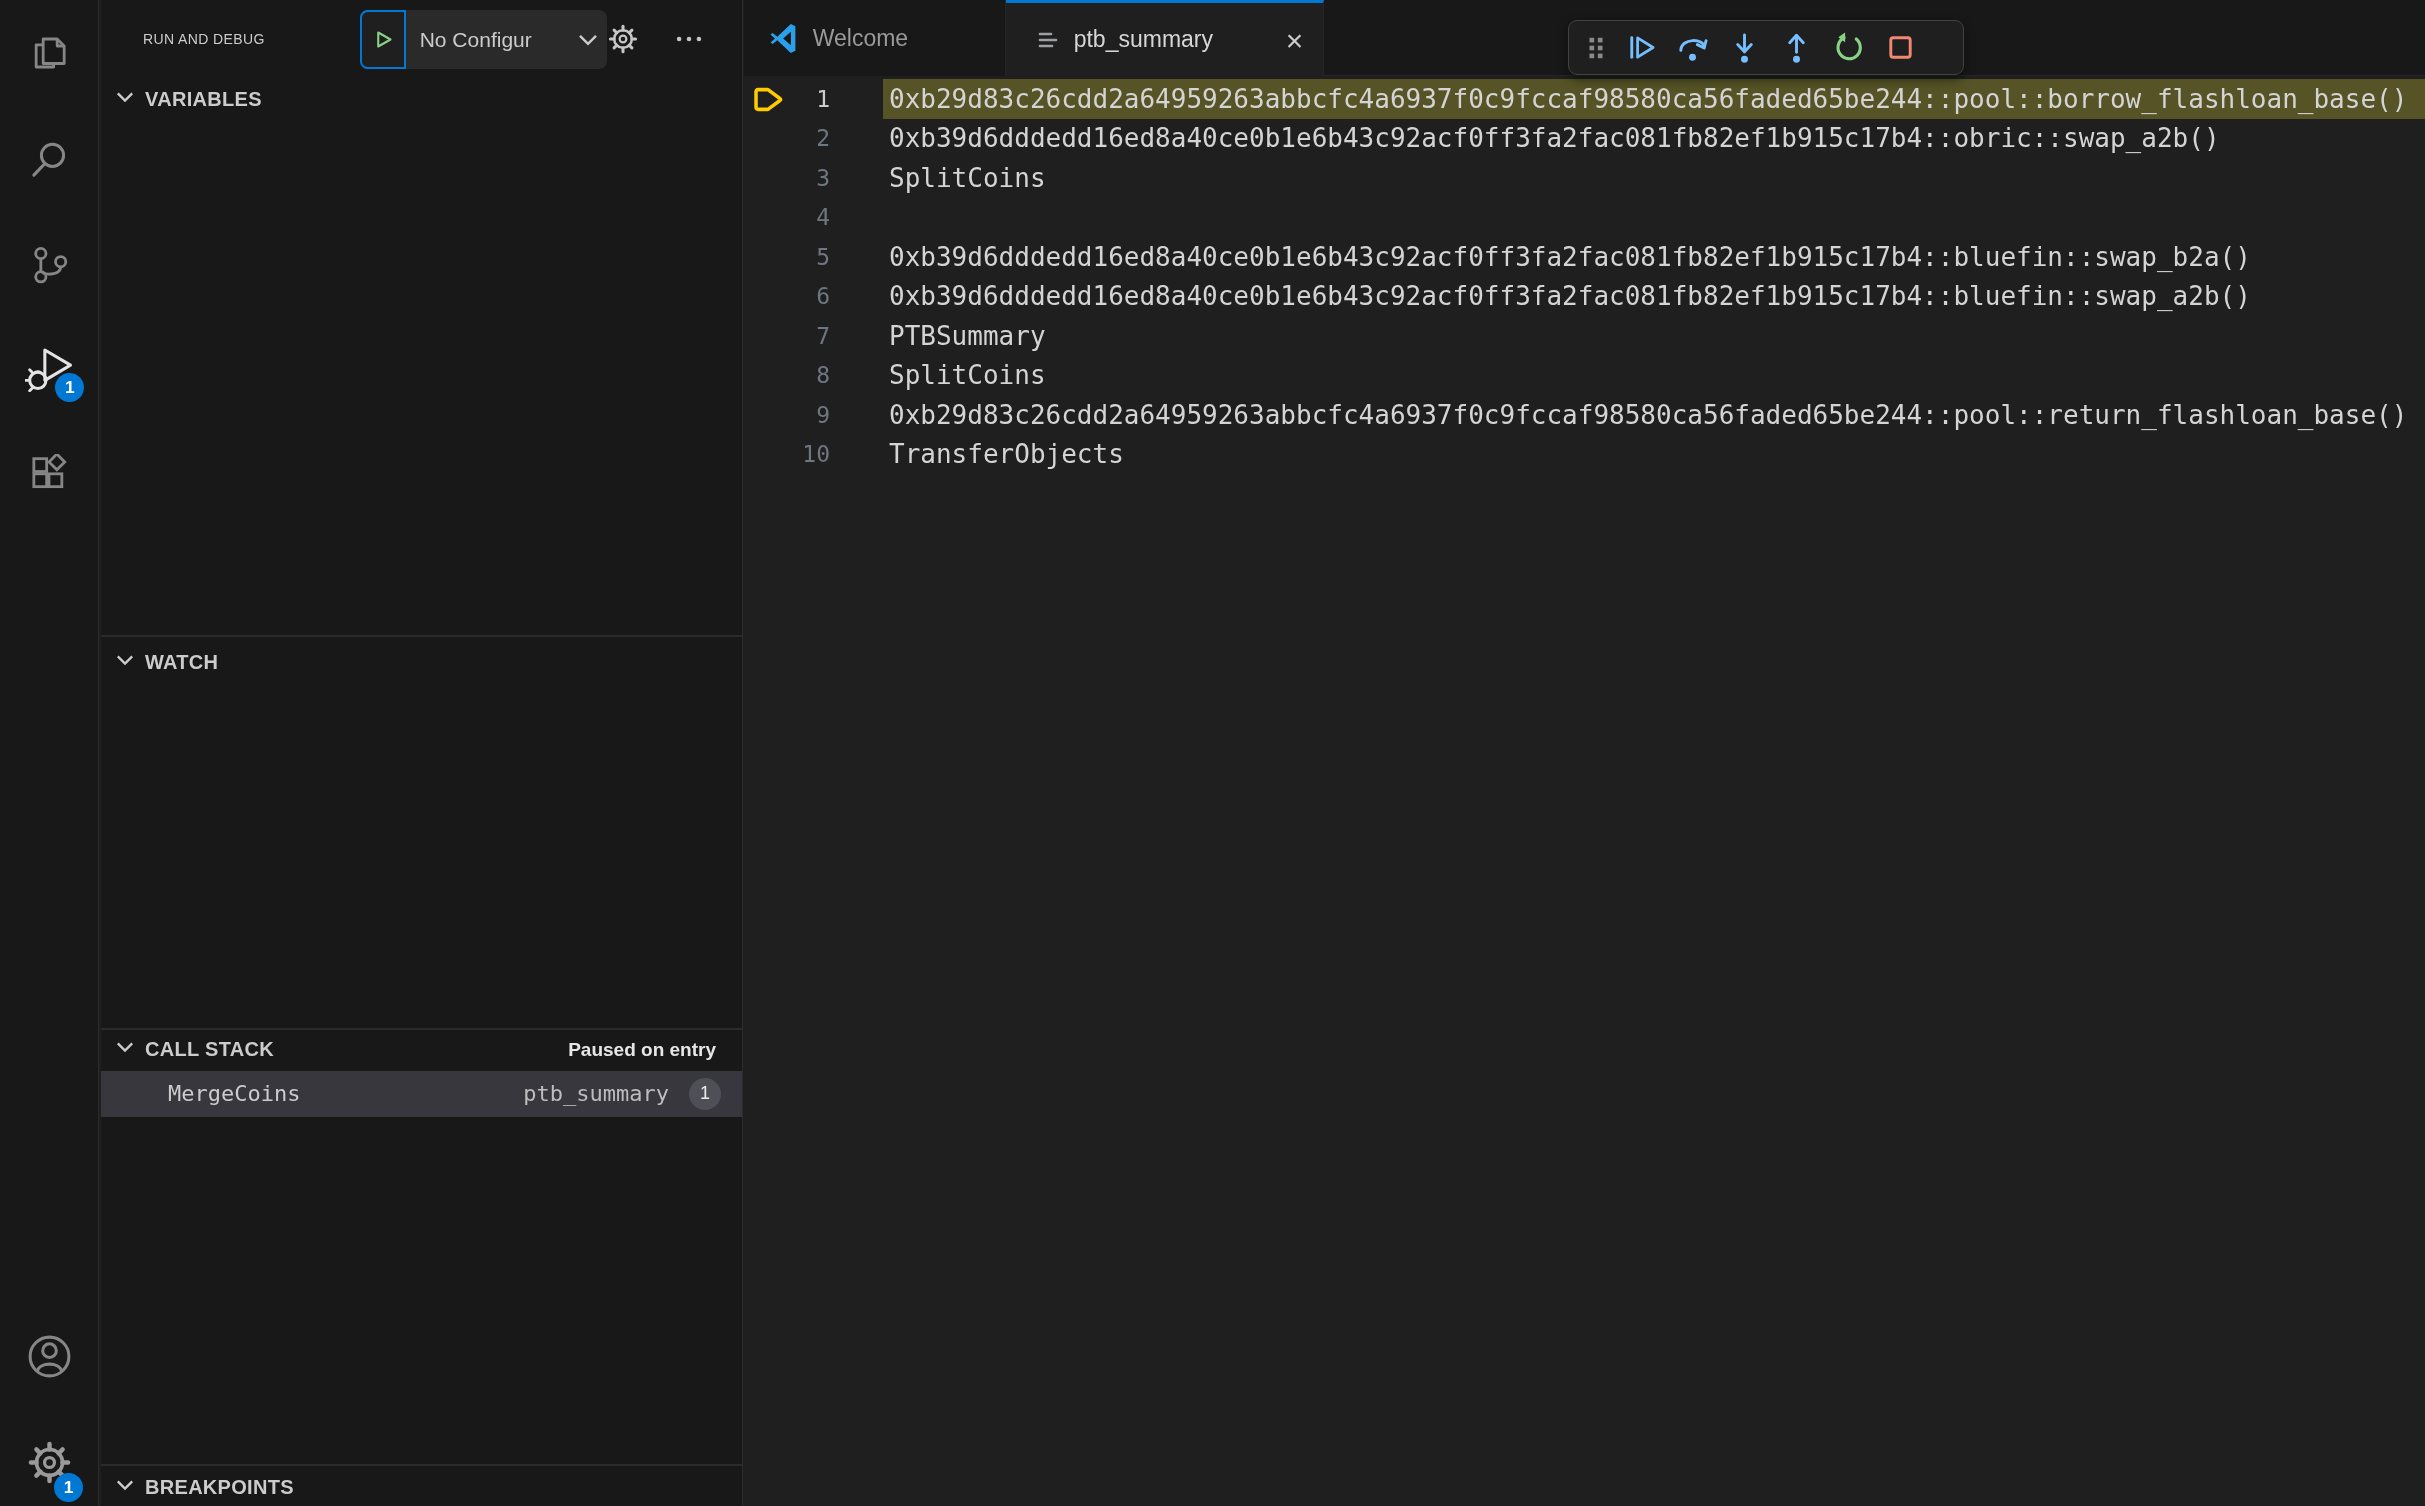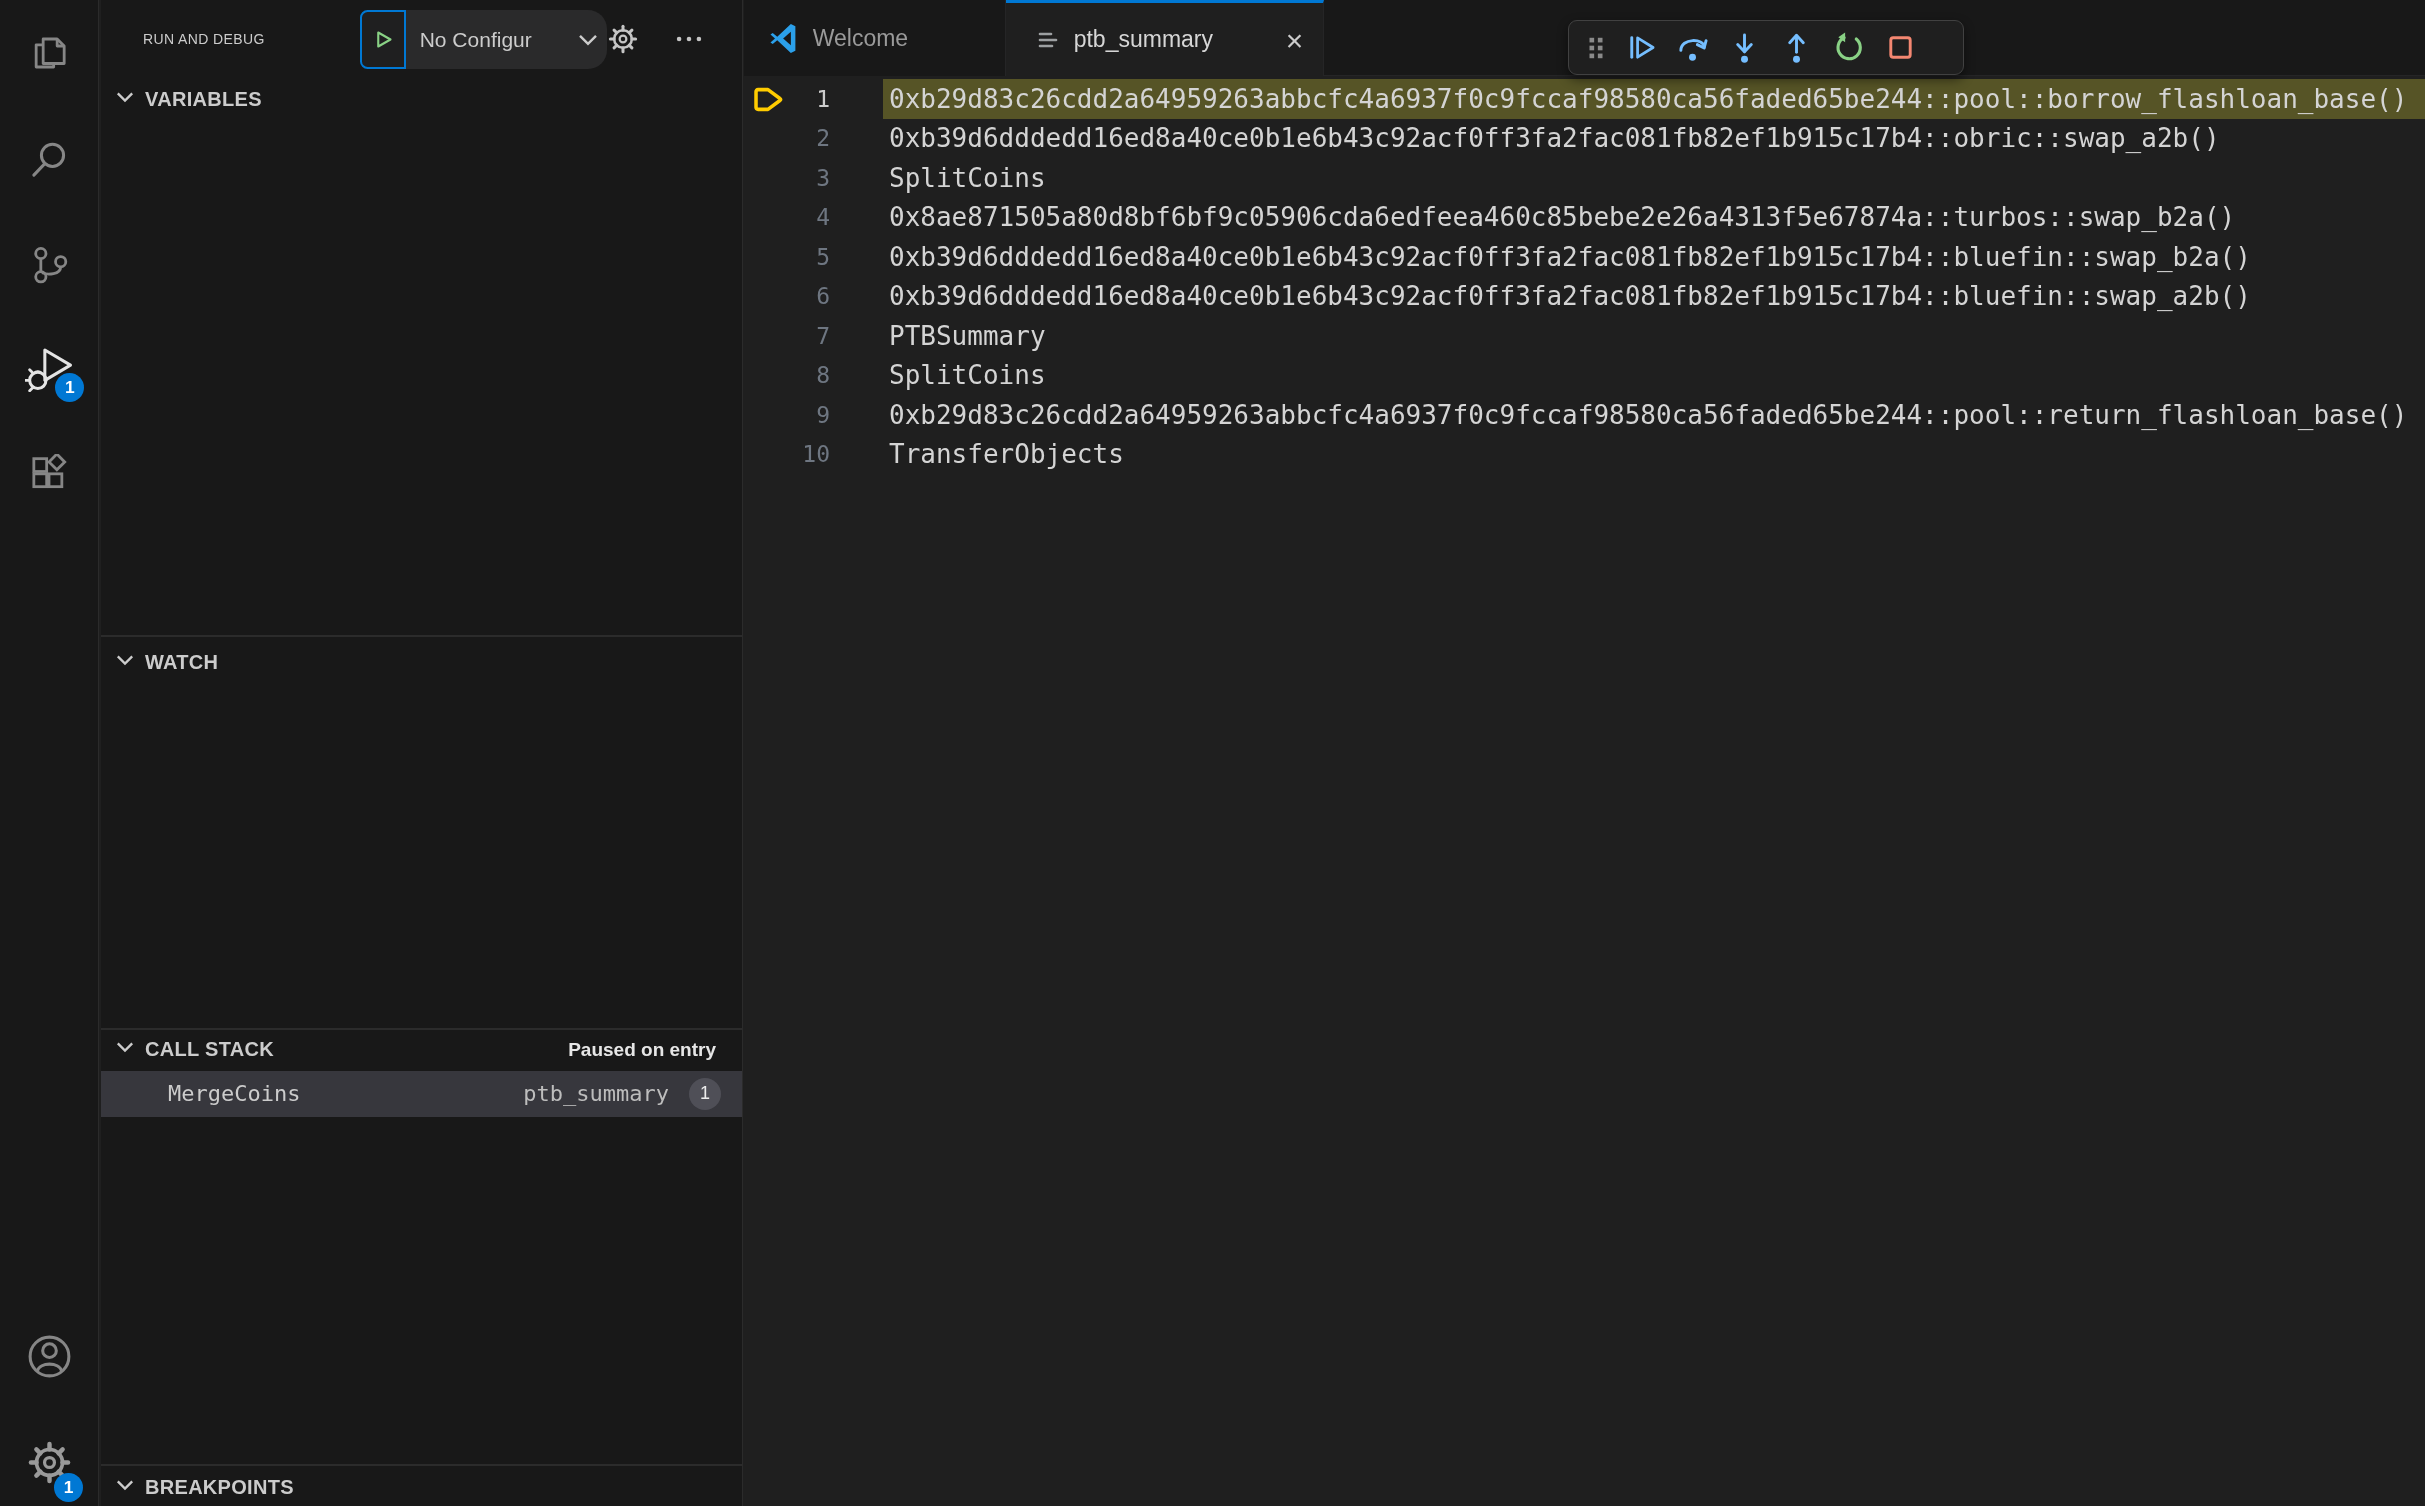--- a/index.html
+++ b/index.html
@@ -17,21 +17,21 @@
               font-size:17.4px; font-weight:700; width:29px; height:29px;
               display:flex; align-items:center; justify-content:center; }
 
   
   .sidebar { position:absolute; left:101px; top:0; width:642px; height:1506px;
              background:#181818; border-right:1.5px solid #2b2b2b; }
   .sb-header { position:absolute; left:0; top:0; width:100%; height:79px; }
   .sb-title { position:absolute; left:42px; top:0; height:79px; line-height:79px;
               color:#cccccc; font-size:14px; font-weight:500; letter-spacing:0.4px; }
   .cfg-dropdown { position:absolute; left:259px; top:10px; width:247px; height:59px;
-                  background:#2a2a2b; border-radius:19px; display:flex; cursor:pointer; }
+                  background:#2a2a2b; border-radius:8px; display:flex; cursor:pointer; }
   .cfg-play { width:46px; height:59px; border:2.3px solid #0078d4; border-radius:7.6px 0 0 7.6px;
               background:#1f1f20; display:flex; align-items:center; justify-content:center; }
   .cfg-label { flex:1; line-height:59px; color:#cccccc; font-size:21px; padding-left:13.7px;
                white-space:nowrap; overflow:hidden; }
   .cfg-chevron { width:39px; display:flex; align-items:center; justify-content:center; }
   .sb-iconbtn { position:absolute; top:18px; width:42px; height:42px; display:flex;
                 align-items:center; justify-content:center; cursor:pointer; border-radius:7.6px; }
 
   .section-header { position:absolute; left:0; width:100%; height:41px; cursor:pointer; }
   .section-header .chev { position:absolute; left:15px; top:12px; }
@@ -338,21 +338,20 @@
       <div class="code-row" style="top:42px">
           <span class="ln">2</span>
           <span class="code">0xb39d6dddedd16ed8a40ce0b1e6b43c92acf0ff3fa2fac081fb82ef1b915c17b4::obric::swap_a2b()</span>
         </div>
       <div class="code-row" style="top:82px">
           <span class="ln">3</span>
           <span class="code">SplitCoins</span>
         </div>
       <div class="code-row" style="top:121px">
           <span class="ln">4</span>
-          <span class="code">0x8ae871505a80d8bf6bf9c05906cda6edfeea460c85bebe2e26a4313f5e67874a::turbos::swap_b2a()</span>
         </div>
       <div class="code-row" style="top:161px">
           <span class="ln">5</span>
           <span class="code">0xb39d6dddedd16ed8a40ce0b1e6b43c92acf0ff3fa2fac081fb82ef1b915c17b4::bluefin::swap_b2a()</span>
         </div>
       <div class="code-row" style="top:200px">
           <span class="ln">6</span>
           <span class="code">0xb39d6dddedd16ed8a40ce0b1e6b43c92acf0ff3fa2fac081fb82ef1b915c17b4::bluefin::swap_a2b()</span>
         </div>
       <div class="code-row" style="top:240px">

